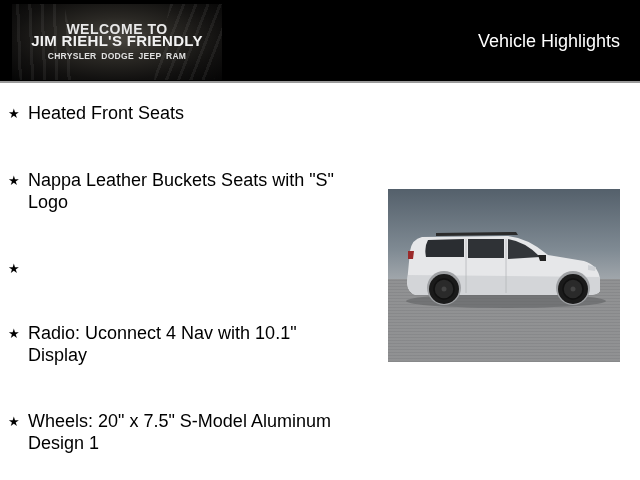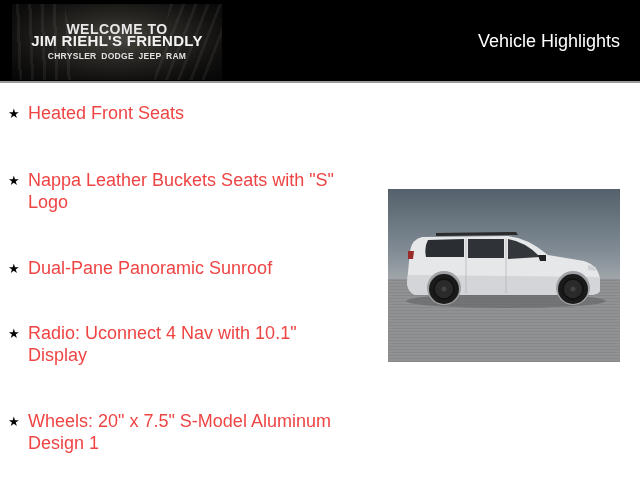--- a/index.html
+++ b/index.html
@@ -49,21 +49,21 @@
     }
     .feature {
       position: absolute; left: 0; width: 360px;
       display: flex; align-items: flex-start;
     }
     .star {
       width: 20px; font-size: 13px; color: #000; line-height: 24px;
       flex: 0 0 20px;
     }
     .feature-text {
-      font-size: 18px; line-height: 22px; color: #ef4444; width: 330px;
+      font-size: 18px; line-height: 22px; color: #000000; width: 330px;
     }
     .photo {
       position: absolute; left: 388px; top: 189px; width: 232px; height: 173px;
       overflow: hidden;
       background: linear-gradient(180deg, #54606b 0%, #7f8a93 35%, #a0a6ab 52%, #8e9093 62%, #8a8b8d 100%);
     }
     .floor {
       position: absolute; left: 0; right: 0; top: 90px; bottom: 0;
       background: repeating-linear-gradient(0deg, rgba(0,0,0,0.04) 0 1px, rgba(255,255,255,0.03) 1px 3px), #8d8e90;
     }
@@ -84,21 +84,20 @@
   <li class="feature" style="top:0px;">
     <span class="star">★</span>
     <span class="feature-text">Heated Front Seats</span>
   </li>
   <li class="feature" style="top:67px;">
     <span class="star">★</span>
     <span class="feature-text">Nappa Leather Buckets Seats with "S" Logo</span>
   </li>
   <li class="feature" style="top:155px;">
     <span class="star">★</span>
-    <span class="feature-text">Dual-Pane Panoramic Sunroof</span>
   </li>
   <li class="feature" style="top:220px;">
     <span class="star">★</span>
     <span class="feature-text">Radio: Uconnect 4 Nav with 10.1" Display</span>
   </li>
   <li class="feature" style="top:308px;">
     <span class="star">★</span>
     <span class="feature-text">Wheels: 20" x 7.5" S-Model Aluminum Design 1</span>
   </li>
 </ul>

